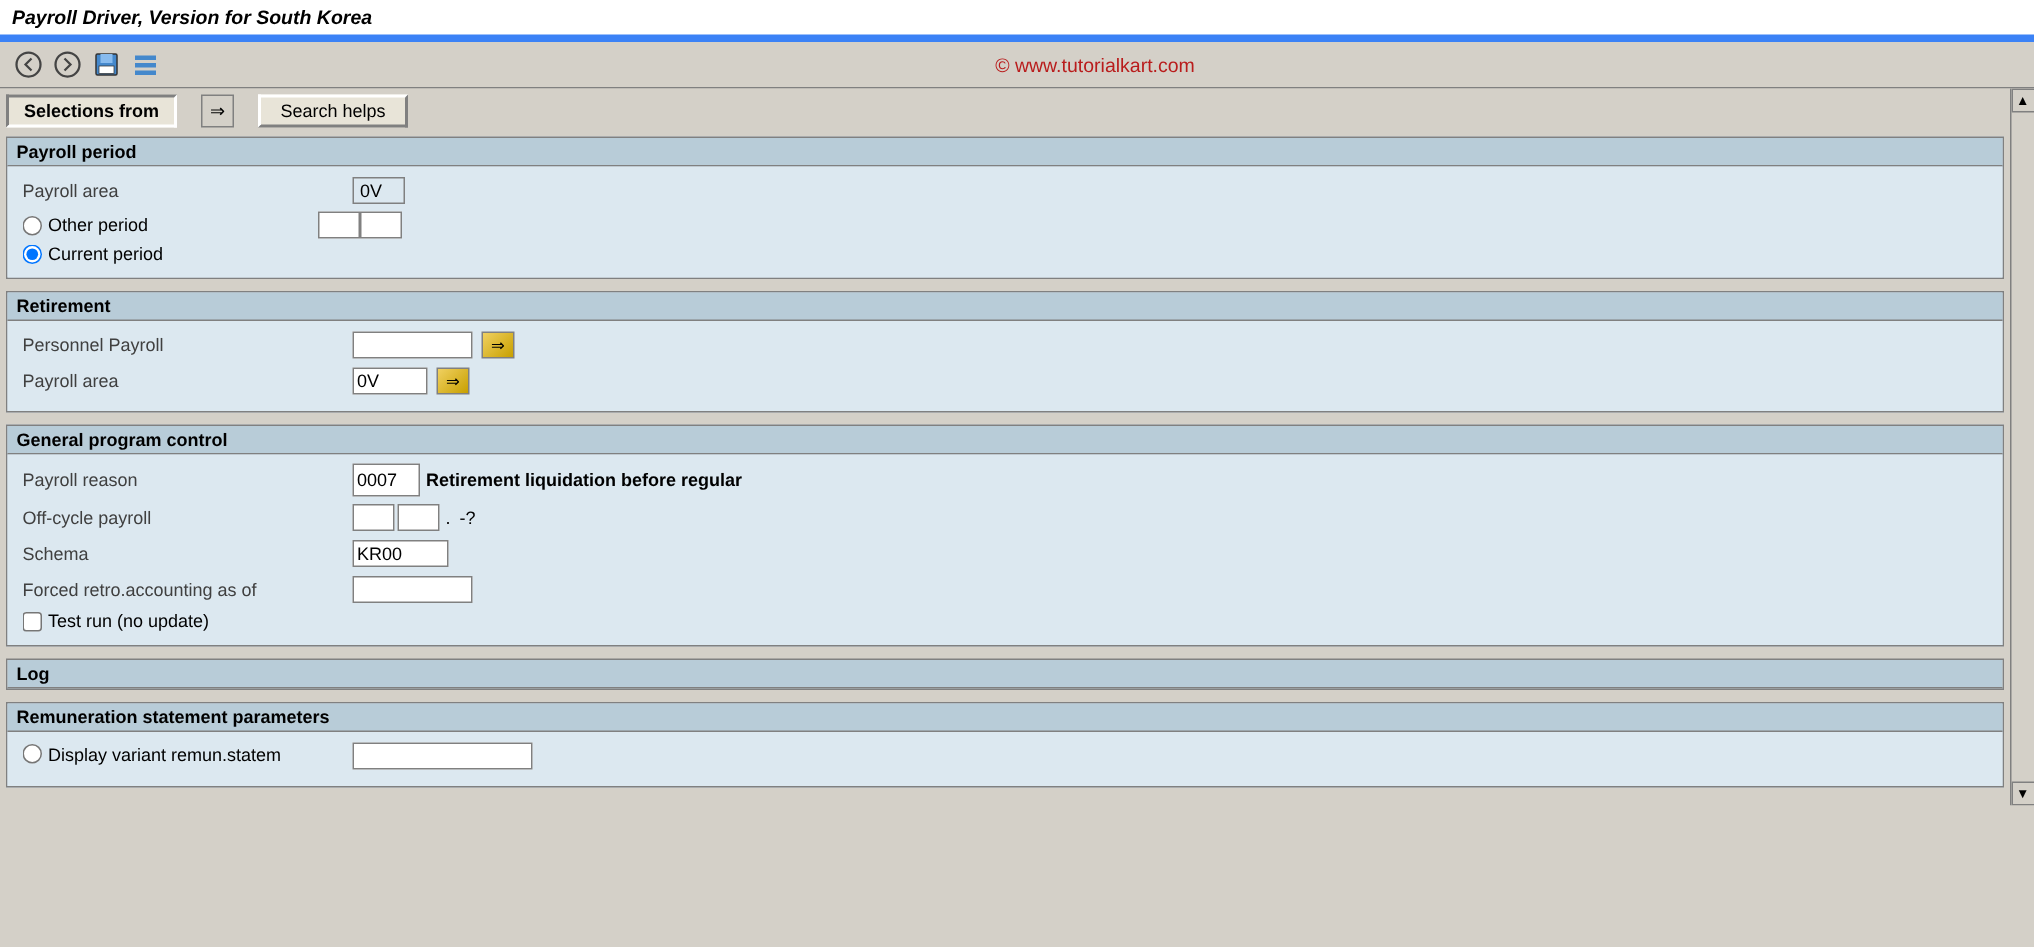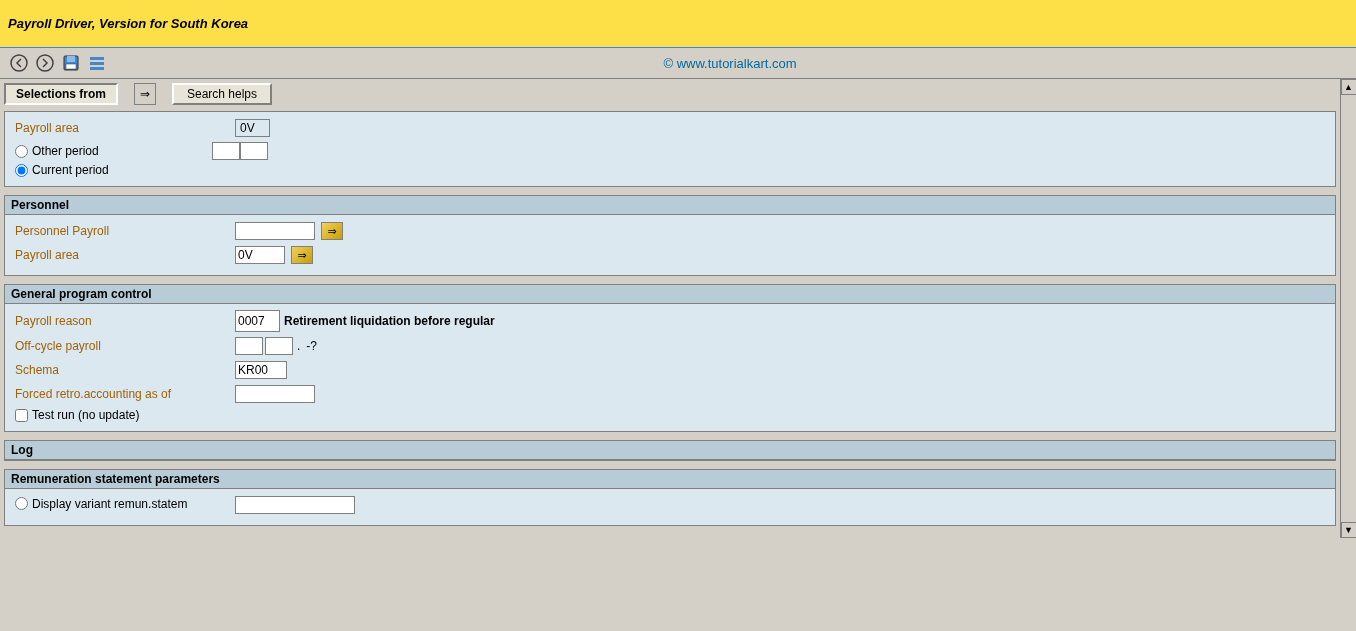--- a/index.html
+++ b/index.html
@@ -3,23 +3,23 @@
   <meta charset="utf-8">
   <style>
     * { box-sizing: border-box; margin: 0; padding: 0; }
     body {
       font-family: Arial, Helvetica, sans-serif;
       font-size: 12px;
       background: #d4d0c8;
       color: #000;
     }
     .title-bar {
-      background: #fde047;
-      border-bottom: 1px solid #3b82f6;
-      padding: 16px 8px;
+      background: #ffffff;
+      border-bottom: 5px solid #3b82f6;
+      padding: 4px 8px;
       font-weight: bold;
       font-size: 13px;
       font-style: italic;
     }
     .toolbar {
       background: #d4d0c8;
       padding: 4px 8px;
       display: flex;
       align-items: center;
       border-bottom: 1px solid #808080;
@@ -30,21 +30,21 @@
       height: 22px;
       cursor: pointer;
       display: inline-flex;
       align-items: center;
       justify-content: center;
       font-size: 14px;
     }
     .toolbar-watermark {
       flex: 1;
       text-align: center;
-      color: #0369a1;
+      color: #b91c1c;
       font-size: 13px;
     }
     .scrollbar-right {
       position: absolute;
       right: 0;
       top: 0;
       width: 16px;
       height: 100%;
       background: #d4d0c8;
       border-left: 1px solid #808080;
@@ -124,21 +124,21 @@
     }
     .form-row {
       display: flex;
       align-items: center;
       margin-bottom: 4px;
       min-height: 20px;
     }
     .form-label {
       min-width: 220px;
       font-size: 12px;
-      color: #a16207;
+      color: #404040;
     }
     .form-input {
       border: 1px solid #808080;
       background: #fff;
       height: 18px;
       font-size: 12px;
       padding: 0 2px;
     }
     .form-input-small {
       width: 50px;
@@ -199,21 +199,21 @@
       width: 28px;
       height: 18px;
       border: 1px solid #808080;
       background: #fff;
     }
     .dot-text {
       font-size: 12px;
       padding: 0 2px;
     }
     .schema-box {
-      width: 52px;
+      width: 64px;
       height: 18px;
       border: 1px solid #808080;
       background: #fff;
       font-size: 12px;
       padding: 0 2px;
     }
     .retro-box {
       width: 80px;
       height: 18px;
       border: 1px solid #808080;
@@ -306,40 +306,41 @@
     <div class="scroll-btn">▼</div>
   </div>
 
   <div class="top-buttons">
     <button class="btn-selections">Selections from</button>
     <span class="btn-arrow">⇒</span>
     <button class="btn-search">Search helps</button>
   </div>
 
   <div class="section">
+    <div class="section-header">Payroll period</div>
     <div class="section-body">
       <div class="form-row">
         <span class="form-label">Payroll area</span>
         <span class="payroll-area-val">0V</span>
       </div>
       <div class="radio-row">
         <input type="radio" name="period" style="">
         <span style="min-width:180px;">Other period</span>
         <input type="text" class="period-box" value="" style="">
         <input type="text" class="period-box" value="" style="">
       </div>
       <div class="radio-row">
         <input type="radio" name="period" checked="" style="">
         <span>Current period</span>
       </div>
     </div>
   </div>
 
   <div class="section">
-    <div class="section-header">Personnel</div>
+    <div class="section-header">Retirement</div>
     <div class="section-body">
       <div class="form-row">
         <span class="form-label">Personnel Payroll</span>
         <input type="text" class="form-input form-input-medium" value="" style="">
         <span class="btn-arrow-yellow">⇒</span>
       </div>
       <div class="form-row">
         <span class="form-label">Payroll area</span>
         <input type="text" class="form-input form-input-small" value="0V" style="">
         <span class="btn-arrow-yellow">⇒</span>

